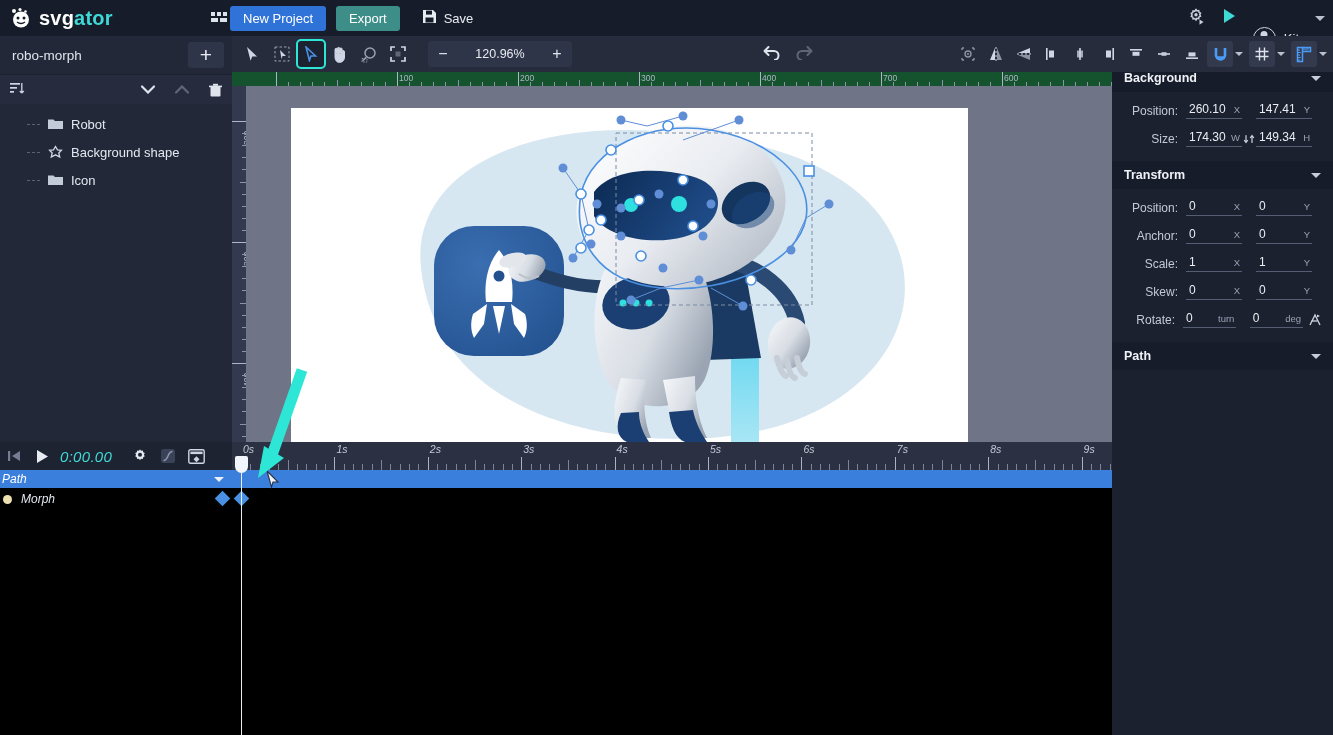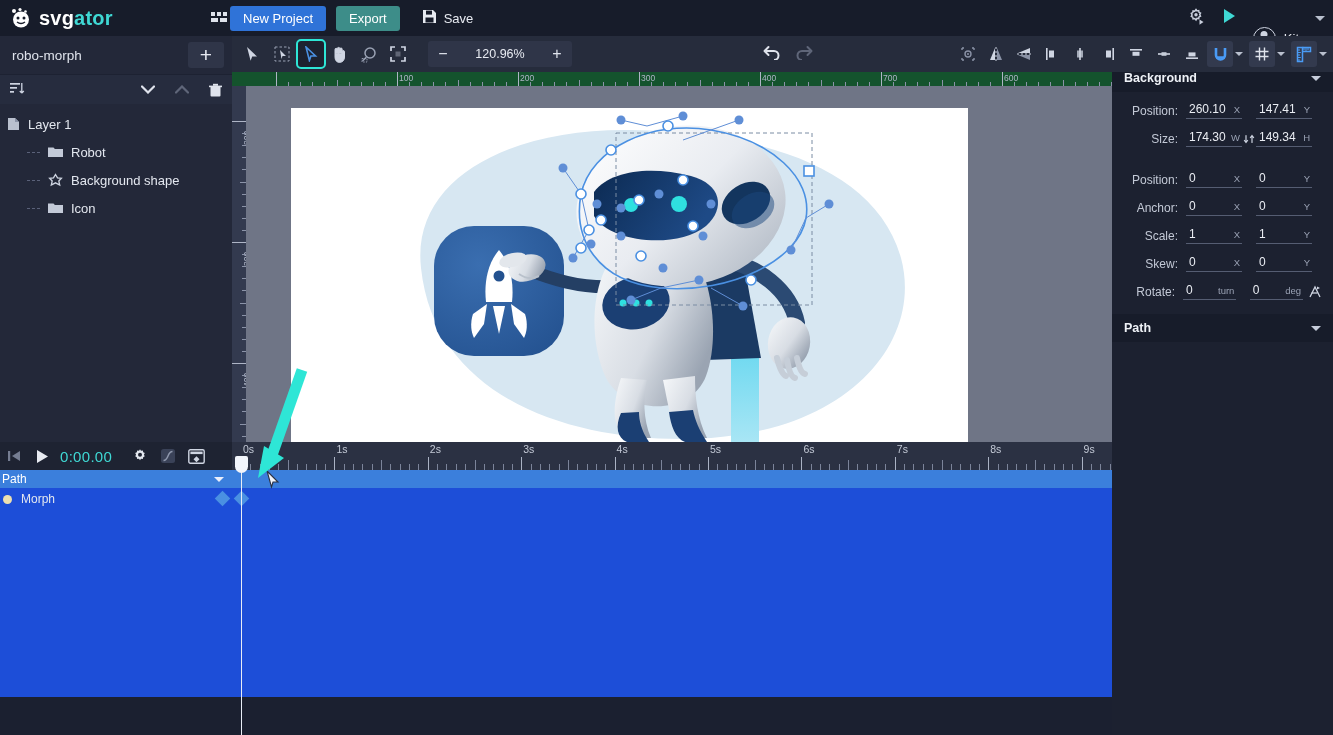--- a/index.html
+++ b/index.html
@@ -86,21 +86,21 @@
   .sec-body{ padding:10px 12px 12px 10px; background:#1c2130;}
   .frow{ display:flex; align-items:center; margin-bottom:11px; }
   .flabel{ font-size:12px; color:#c3c9d6; width:56px; text-align:right; margin-right:8px; white-space:nowrap;}
   .fld{ width:56px; border-bottom:1px solid #555d72; display:flex; align-items:baseline; justify-content:space-between; padding:0 2px 2px 3px; cursor:text;}
   .fld .v{ font-size:12px; color:#eaedf3;}
   .fld .u{ font-size:9.5px; color:#9aa2b4; margin-left:4px;}
   .fgap{ width:14px; display:flex;align-items:center;justify-content:center;}
   .rot-ic{ margin-left:5px; display:flex; align-items:center; cursor:pointer;}
 
   
-  .timeline{ position:absolute; left:0; top:442px; width:1112px; height:255px; background:#1d4ed8;}
+  .timeline{ position:absolute; left:0; top:442px; width:1112px; height:293px; background:#000000;font-style:italic;}
   .tl-controls{ position:absolute; left:0; top:0; width:232px; height:28px; display:flex; align-items:center; gap:0; background:#1e2332;}
   .tlc{ width:28px;height:28px;display:flex;align-items:center;justify-content:center;cursor:pointer;}
   .tl-time{ font-size:15px; color:#3fd8d4; margin-left:4px; margin-right:4px; min-width:62px; letter-spacing:.3px;}
   .tl-ruler{ position:absolute; left:232px; top:0; width:880px; height:28px; background:#2b3143; overflow:hidden;text-align:right;}
   .ttick{ position:absolute; background:#7c849a; bottom:0;}
   .tlab{ position:absolute; top:1px; font-size:10.5px; color:#c3c9d6;}
   .track-head{ position:absolute; left:0; top:28px; width:232px; height:18px; background:#3b7fdc; display:flex; align-items:center; padding-left:2px;}
   .track-head .nm{ font-size:12px; color:#fff; }
   .track-head .tri{ margin-left:auto; margin-right:8px; width:0;height:0;border-left:5px solid transparent;border-right:5px solid transparent;border-top:5px solid #e9eefb; cursor:pointer;}
   .track-row{ position:absolute; left:232px; top:28px; width:880px; height:18px; background:#3b7fdc;}
@@ -212,29 +212,20 @@
           <svg width="13" height="14" viewBox="0 0 13 14">
             <rect x="1.5" y="3.5" width="10" height="10" rx="1" fill="#dfe3ec"></rect>
             <rect x="4" y="0.8" width="5" height="2" fill="#dfe3ec"></rect>
             <rect x="0" y="2.6" width="13" height="1.6" fill="#dfe3ec"></rect>
           </svg>
         </span>
       </span>
     </div>
 
     <div class="layer-list">
-      <div class="layer-row root">
-        <span class="licon">
-          <svg width="13" height="14" viewBox="0 0 13 14">
-              <path d="M1 1h7l4 4v8H1z" fill="#b9c0ce"></path>
-              <path d="M8 1l4 4H8z" fill="#8a92a6"></path>
-            </svg>
-        </span>
-        <span>Layer 1</span>
-      </div>
 
       <div class="layer-row child">
         <span class="dash"></span>
         <span class="licon">
           <svg width="15" height="12" viewBox="0 0 15 12">
               <path d="M0 1.5h5.5l1.4 1.6H15V11H0z" fill="#c3cad8"></path>
             </svg>
         </span>
         <span>Robot</span>
       </div>
@@ -688,20 +679,24 @@
             <path d="M3 2.5v6M3 9.5l-1.6-2M3 9.5l1.6-2M9 9.5v-6M9 2.5l-1.6 2M9 2.5l1.6 2" stroke="#cfd5e2" stroke-width="1.2" fill="none" stroke-linecap="round"></path>
           </svg>
         </span>
         <span class="fld">
           <span class="v">149.34</span>
           <span class="u">H</span>
         </span>
       </div>
     </div>
 
+    <div class="sec-head">
+      <span>Transform</span>
+      <span class="tri"></span>
+    </div>
     <div class="sec-body" id="transformBody">
         <div class="frow">
           <span class="flabel">Position:</span>
           <span class="fld">
             <span class="v">0</span>
             <span class="u">X</span>
           </span>
           <span class="fgap"></span>
           <span class="fld">
             <span class="v">0</span>

